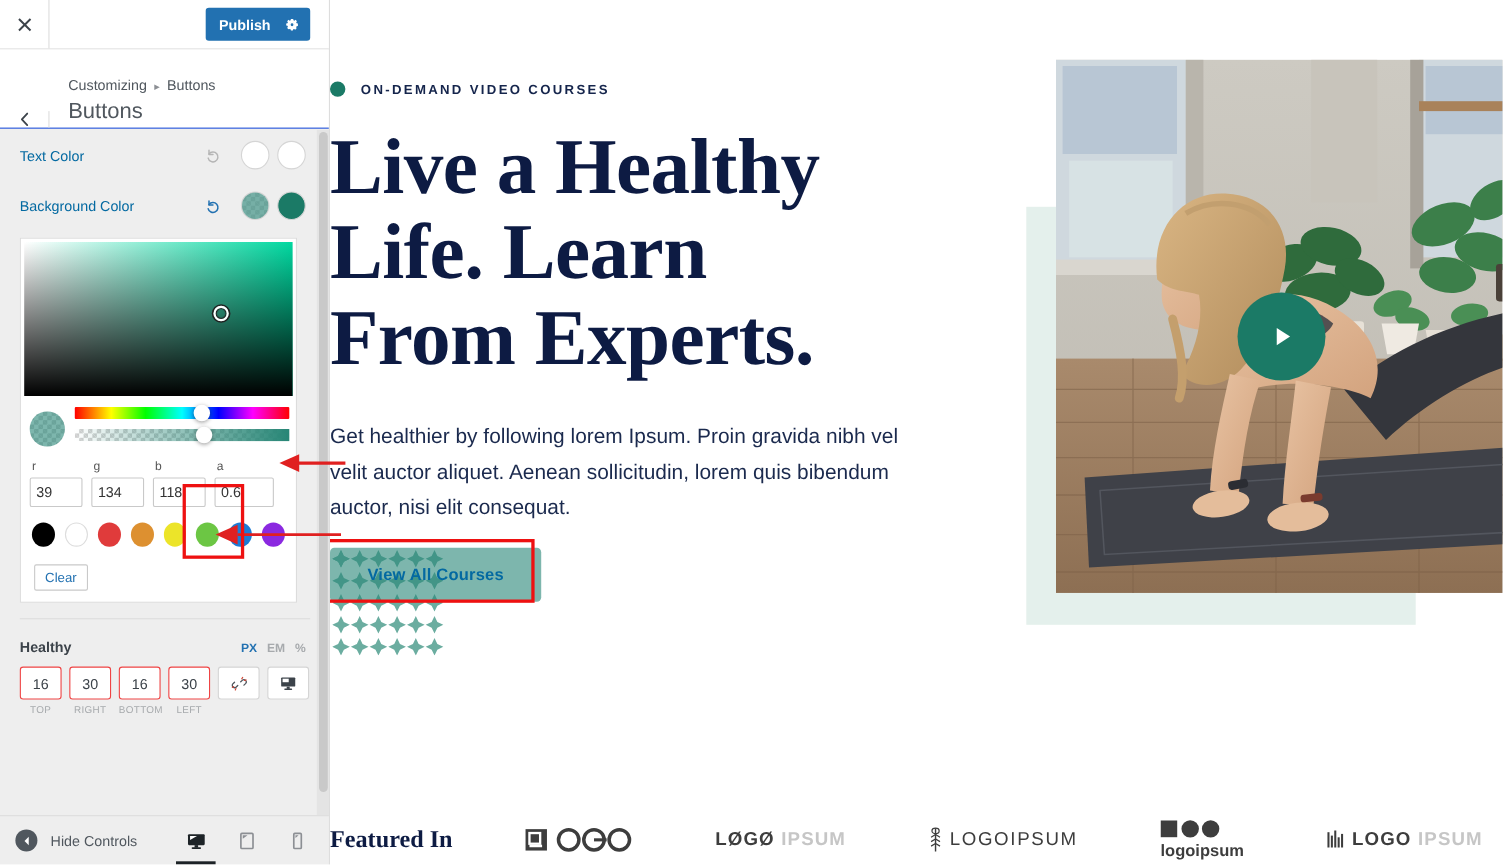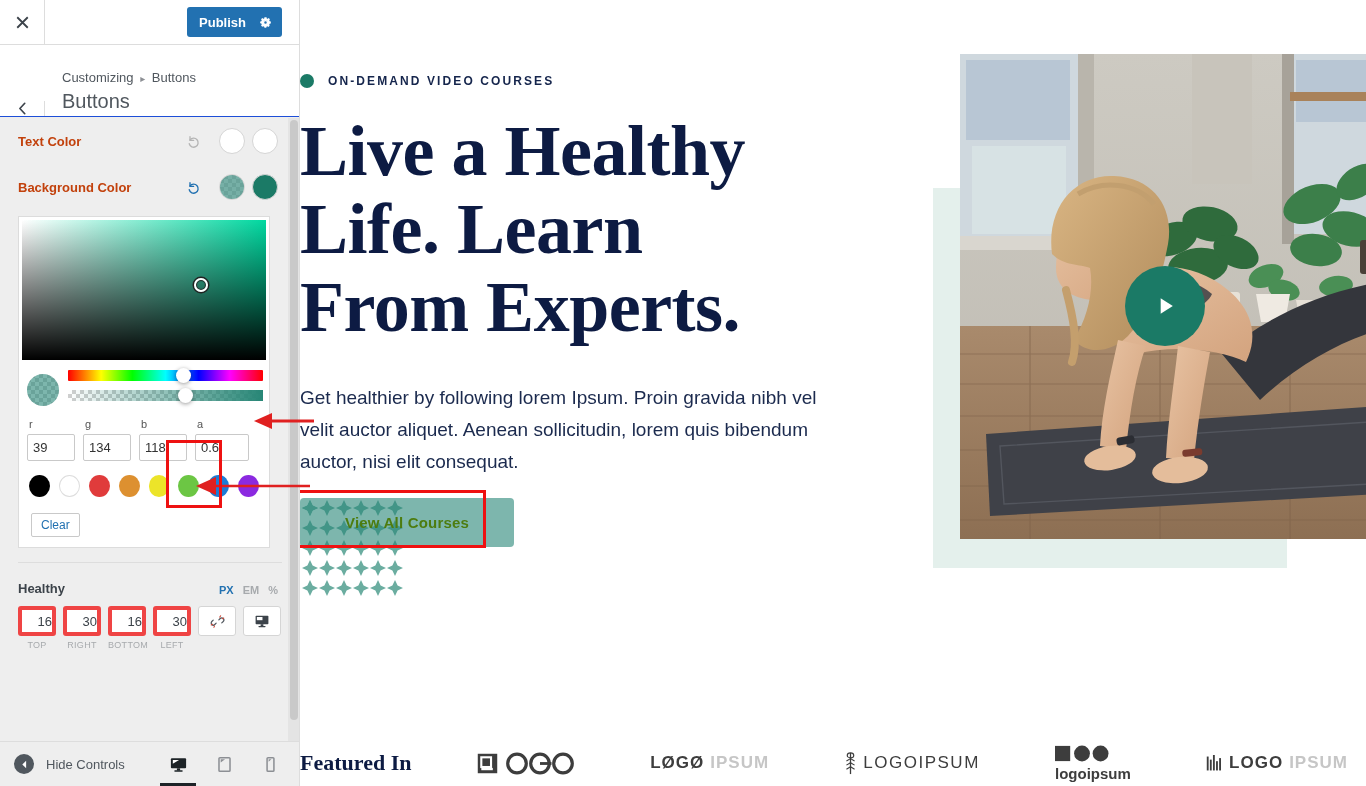--- a/index.html
+++ b/index.html
@@ -81,21 +81,21 @@
     width: 8px; height: 600px;
     background: #c9c9c9; border-radius: 4px;
   }
 
   .control-row {
     display: flex; align-items: center;
     padding: 0 22px 0 18px;
     height: 46px;
   }
   .control-label {
-    font-size: 13px; font-weight: 700; color: #c2410c;
+    font-size: 13px; font-weight: 400; color: #0369a1;
     flex: 1;
   }
   .reset-icon {
     width: 20px; height: 20px; margin-right: 8px;
     display: flex; align-items: center; justify-content: center;
     cursor: pointer;
   }
   .swatch-circle {
     width: 26px; height: 26px; border-radius: 50%;
     border: 1px solid #d5d5d5;
@@ -211,22 +211,22 @@
     font-size: 13px; font-weight: 600; color: #3c434a; flex: 1;
   }
   .units { display: flex; gap: 9px; font-size: 11px; }
   .unit { color: #a7aaad; cursor: pointer; font-weight: 600; }
   .unit.active { color: #2271b1; }
 
   .pad-row { display: flex; gap: 7px; padding: 10px 0 0 18px; }
   .pad-cell { width: 38px; }
   .pad-input {
     width: 38px; height: 30px;
-    border: 4px solid #ef4444; border-radius: 3px;
-    background: #fff; text-align: right;
+    border: 1px solid #ef4444; border-radius: 3px;
+    background: #fff; text-align: center;
     font-size: 13px; color: #3c434a;
     font-family: "Liberation Sans", sans-serif;
   }
   .pad-sub {
     text-align: center; font-size: 9px; color: #a7aaad;
     margin-top: 4px; letter-spacing: .3px;
   }
   .pad-btn {
     width: 38px; height: 30px;
     border: 1px solid #d5d5d5; border-radius: 3px;
@@ -294,23 +294,23 @@
     font-size: 19px; line-height: 32px; color: #1b2a4e;
   }
   .btn-wrap { position: absolute; left: 0; top: 498px; }
   .dots-pattern {
     position: absolute; left: 2px; top: 0;
     width: 106px; height: 98px;
   }
   .cta-button {
     position: relative;
     display: inline-flex; align-items: center; justify-content: center;
-    padding: 16px 45px;
+    padding: 16px 34px;
     border-radius: 4px;
-    color: #4d7c0f; font-size: 15px; font-weight: 700;
+    color: #0369a1; font-size: 15px; font-weight: 700;
     letter-spacing: .2px;
     cursor: pointer; border: none;
     font-family: "Liberation Sans", sans-serif;
   }
   .red-box {
     position: absolute;
     border: 3px solid #ee1111;
     pointer-events: none;
   }
   .mint-rect {

